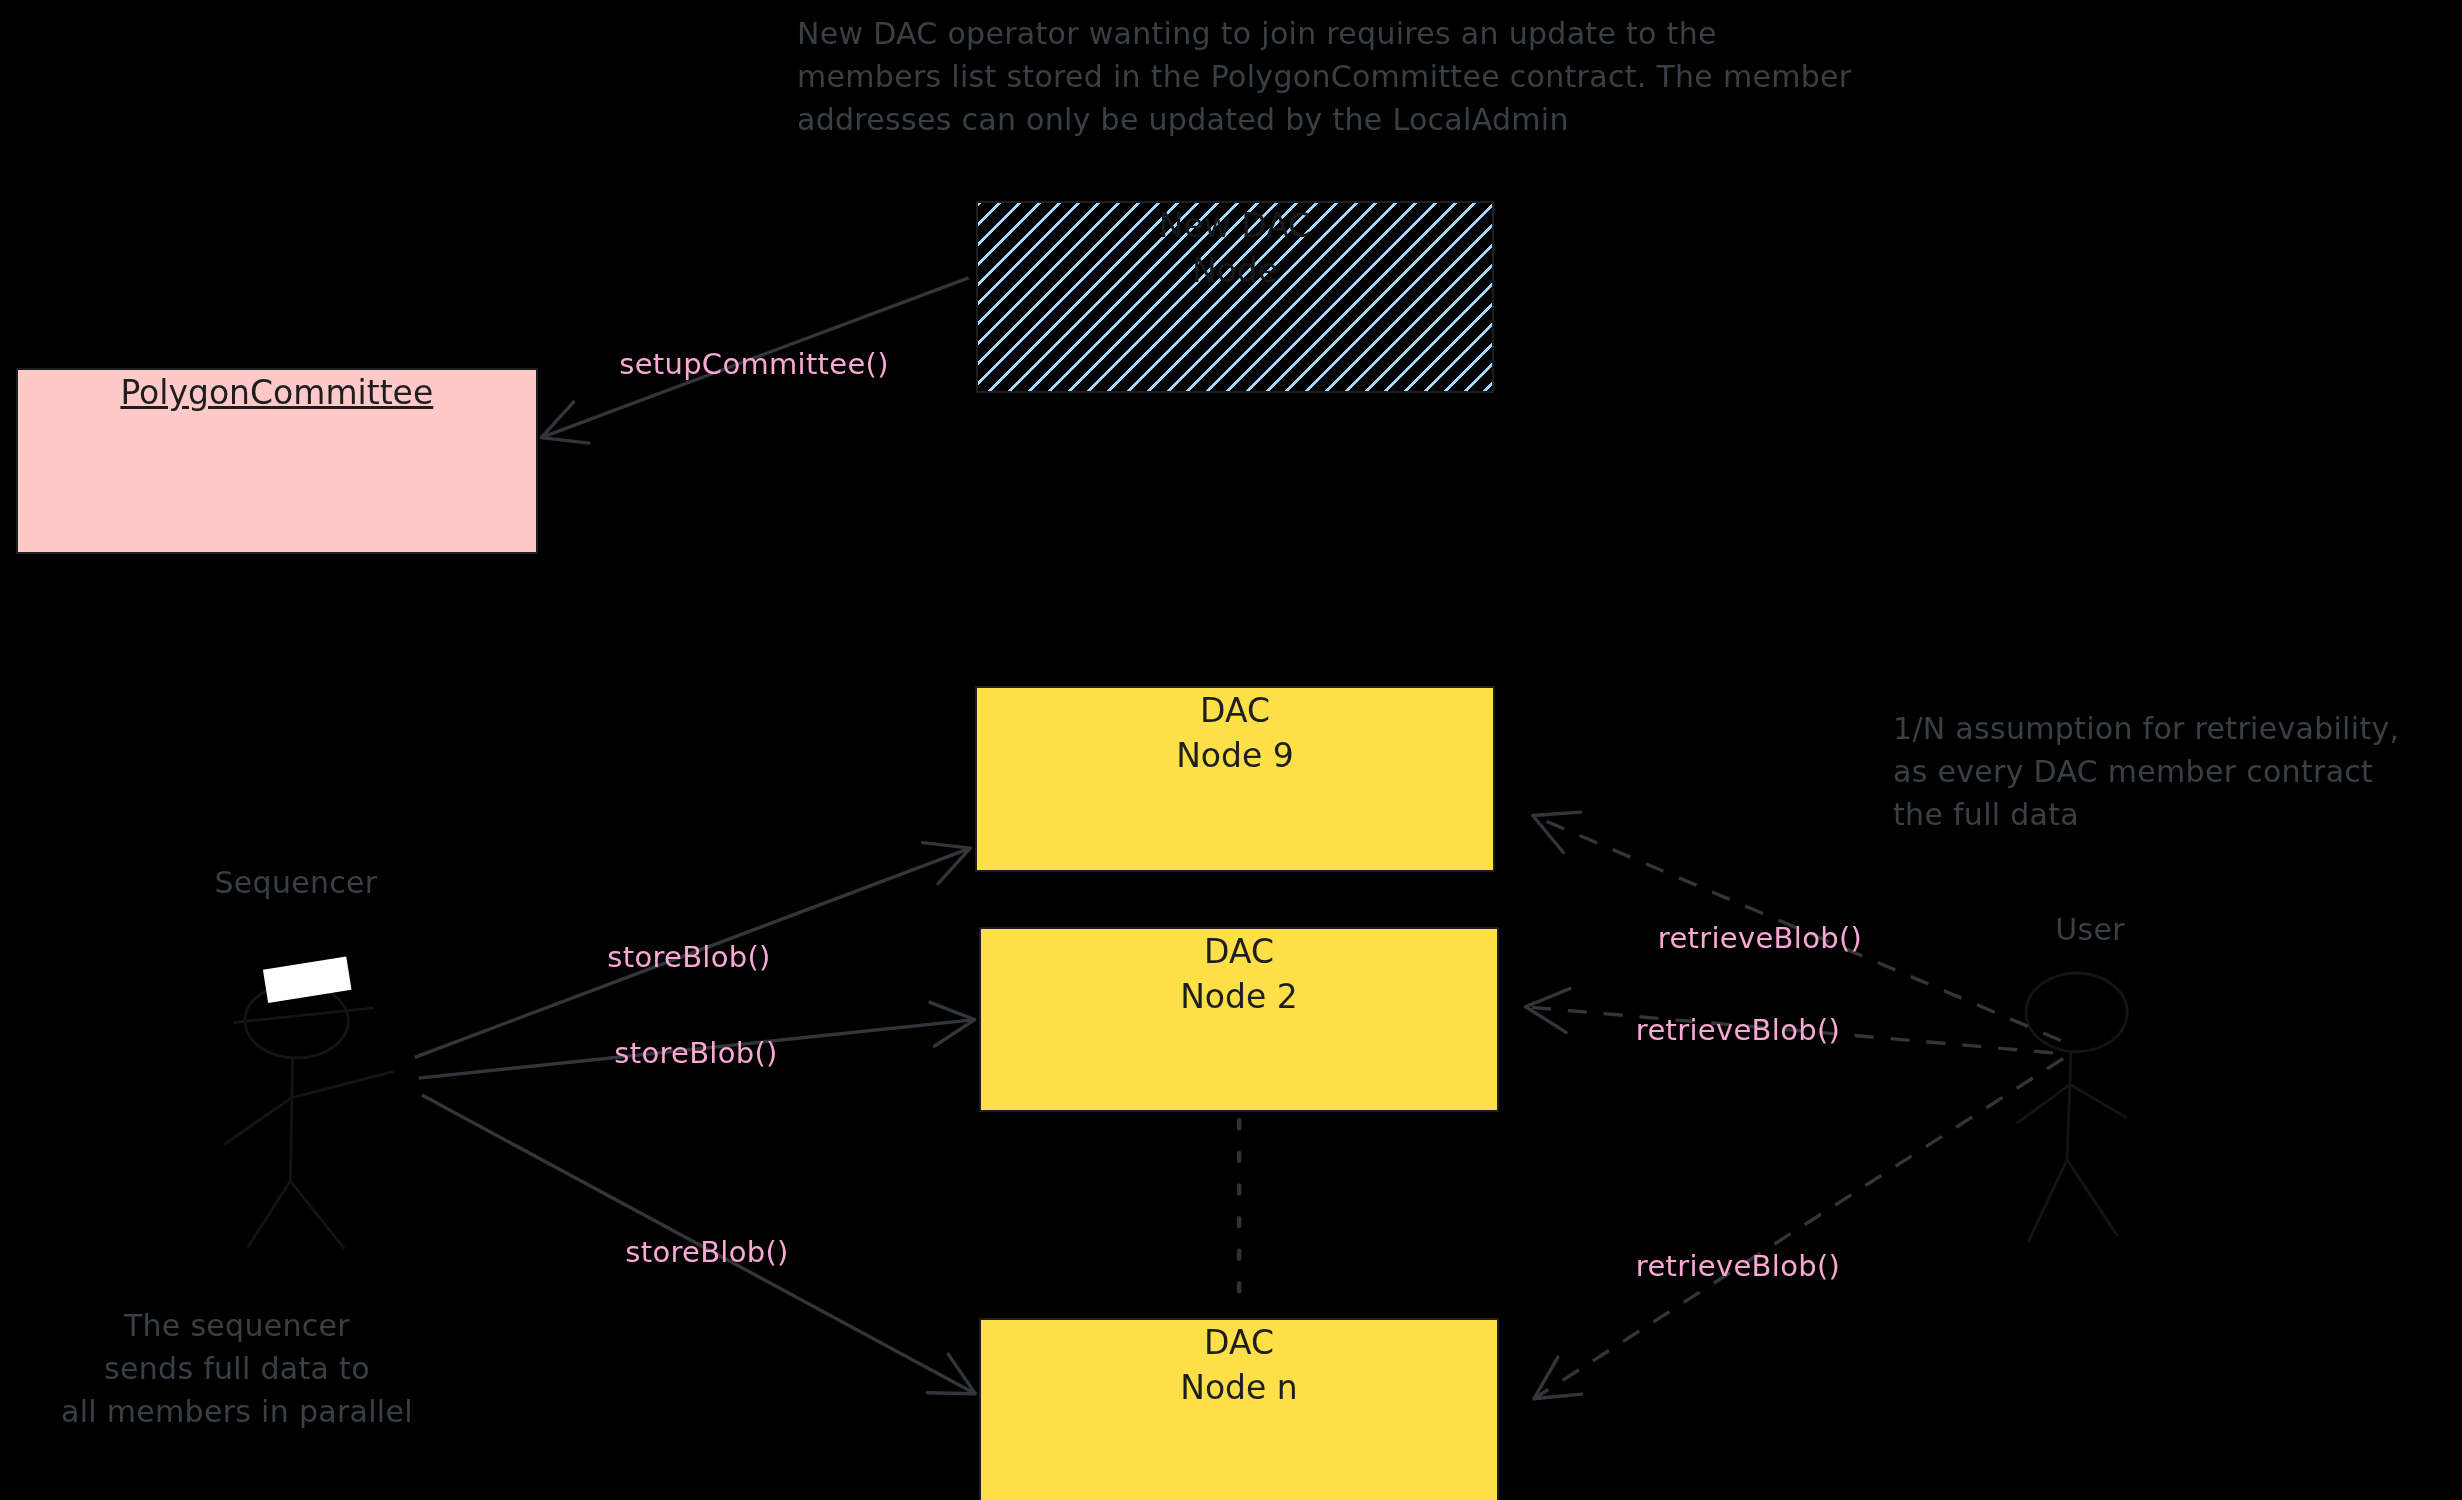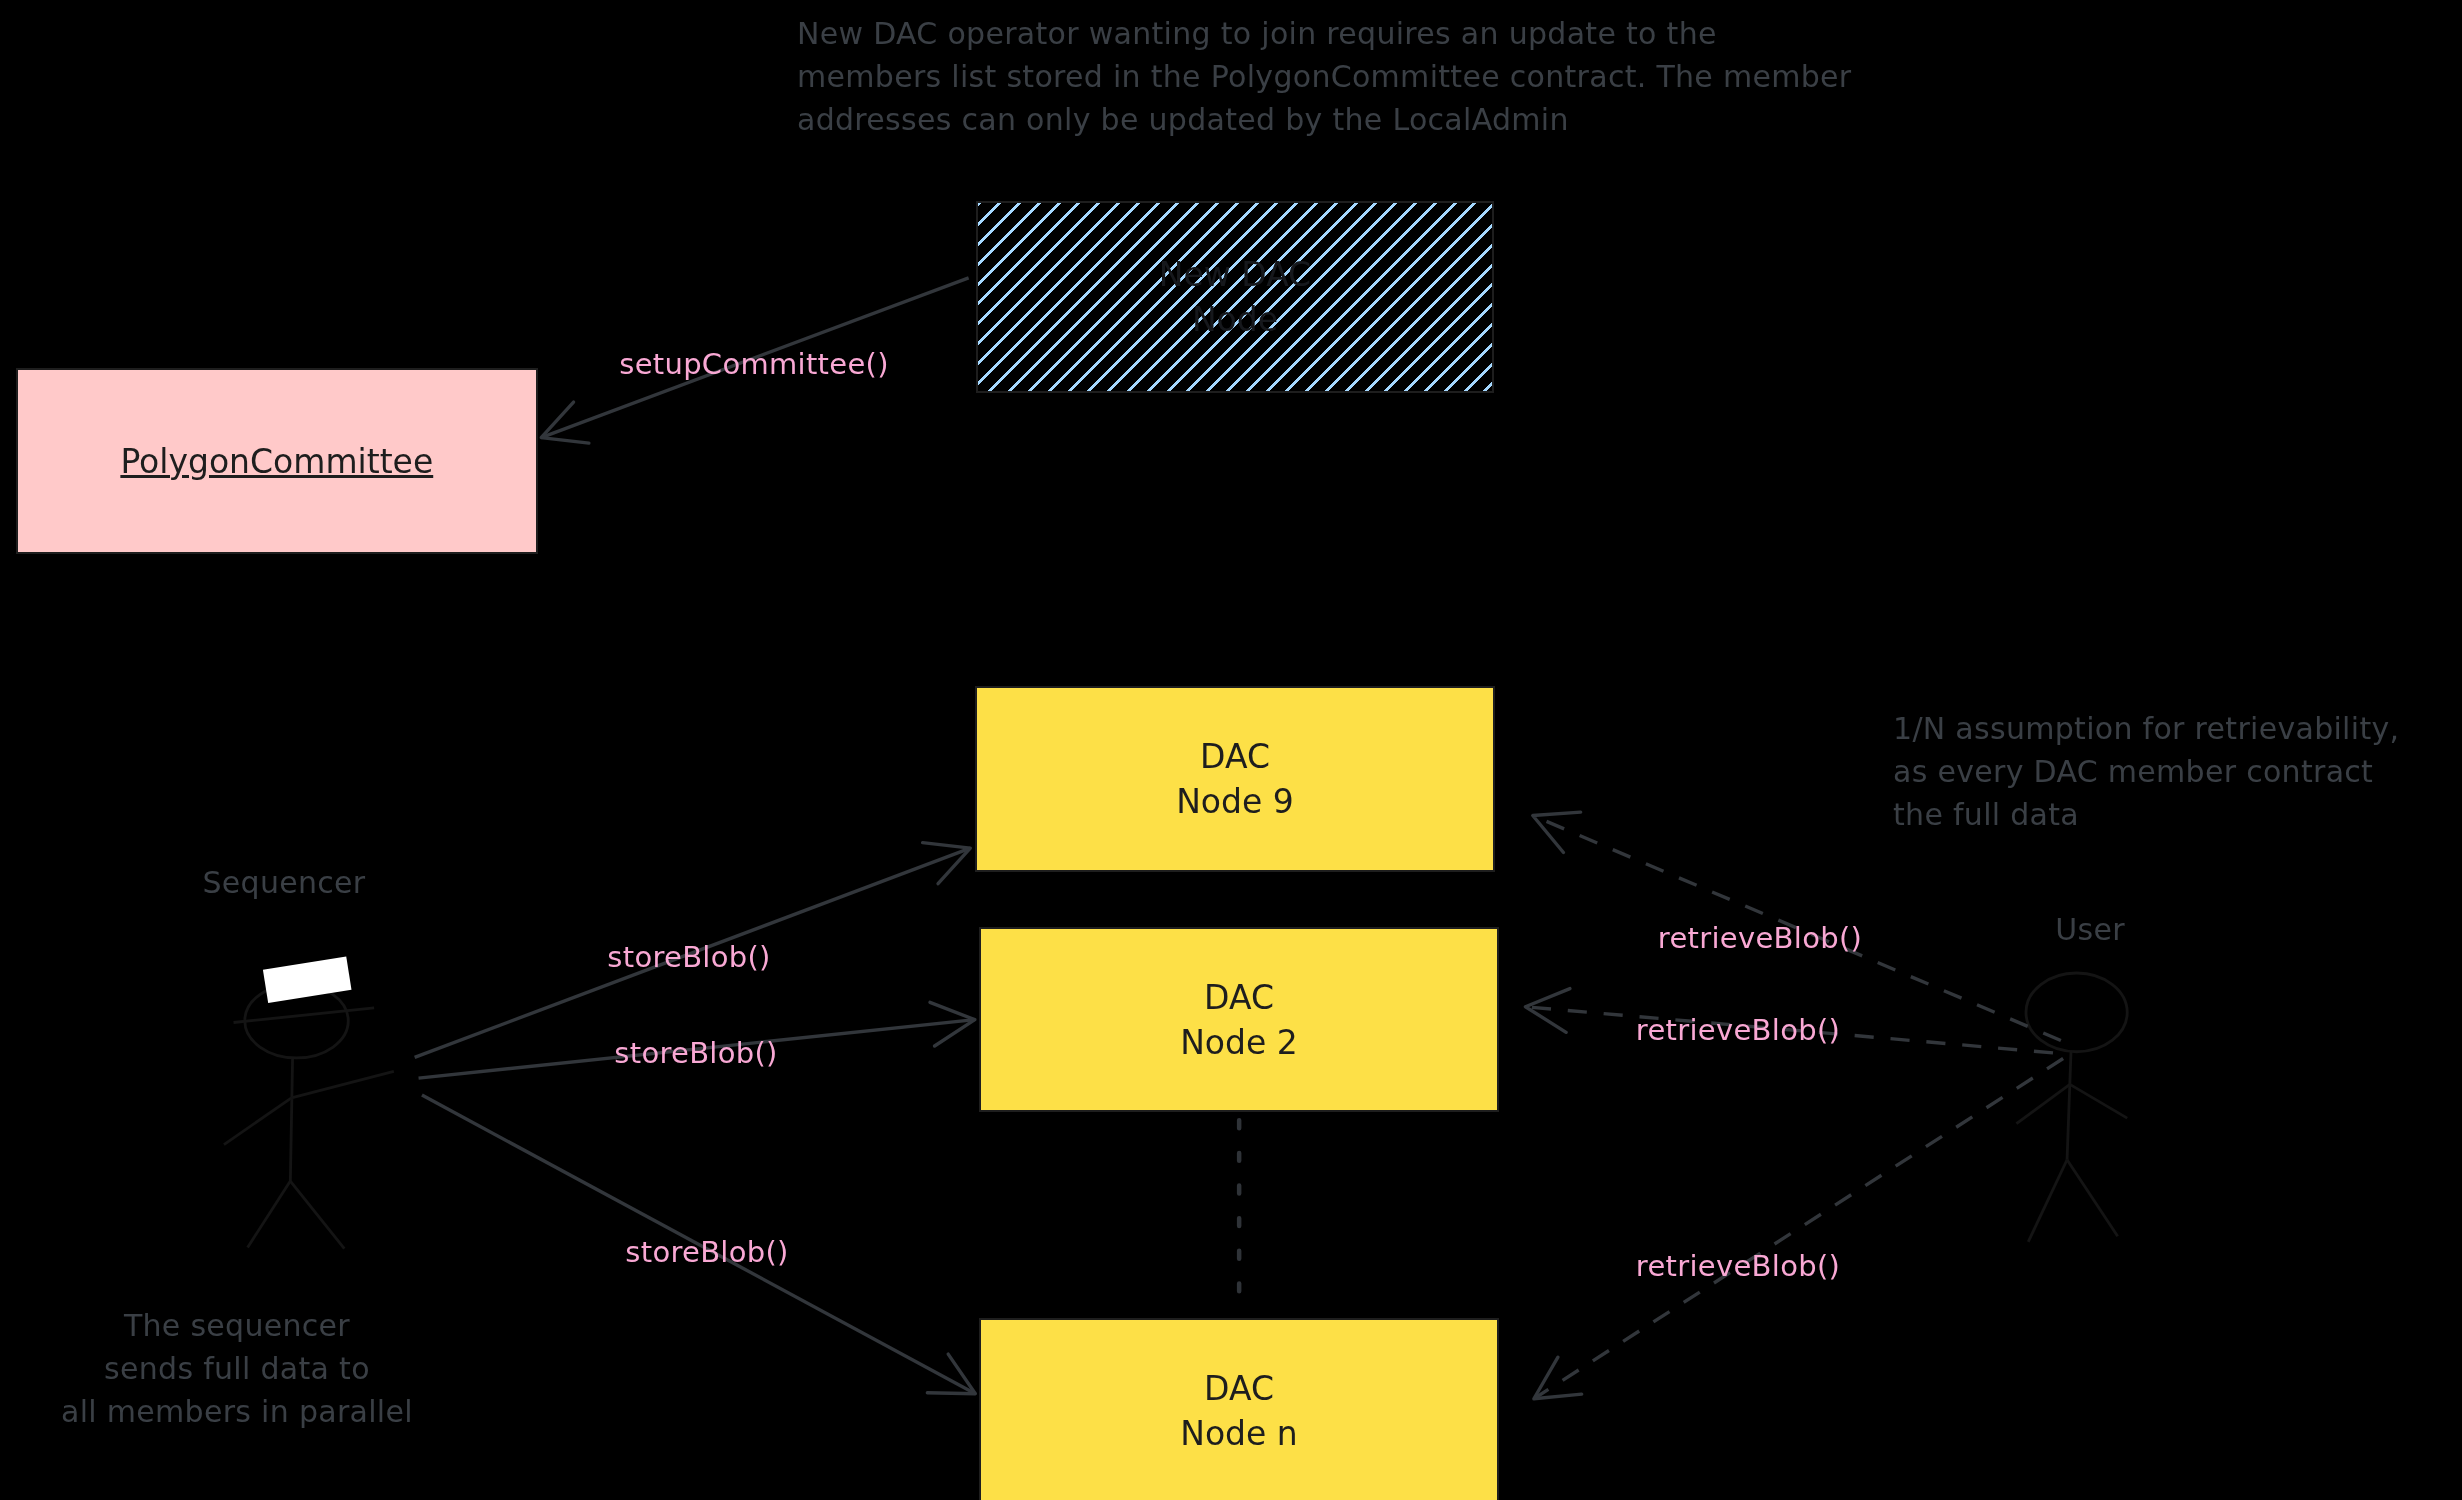--- a/index.html
+++ b/index.html
@@ -13,21 +13,21 @@
   }
   .edge-label{
     position:absolute;color:#f9a8d4;font-size:29px;white-space:nowrap;
     transform:translate(-50%,-50%);letter-spacing:0.3px;
   }
   .actor-label{
     position:absolute;color:#3a3f45;font-size:30px;white-space:nowrap;
     transform:translate(-50%,-50%);letter-spacing:0.3px;
   }
   .box{
-    position:absolute;display:flex;align-items:center;justify-content:center;
+    position:absolute;display:flex;justify-content:center;
     border:2.3px solid #1e1e1e;box-sizing:border-box;color:#1e1e1e;
     font-size:33px;line-height:45px;text-align:center;
   }
   .box.committee{background:#ffc9c9;text-decoration:underline;}
   .box.node{background:#fde047;}
   .box.hatched{
     background:repeating-linear-gradient(135deg,#a5d8ff 0 2.8px,#000 2.8px 14px);
     color:#16181c;
   }
   svg.overlay{position:absolute;left:0;top:0;}
@@ -120,21 +120,21 @@
     </div>
   </div>
 
   <div class="box node" style="left:979px;top:1318px;width:520px;height:186px;">
     <div>
       <div>DAC</div>
       <div>Node n</div>
     </div>
   </div>
 
-  <span class="actor-label" style="left:284px;top:882px;">Sequencer</span>
+  <span class="actor-label" style="left:296px;top:882px;">Sequencer</span>
   <span class="actor-label" style="left:2090px;top:929px;">User</span>
 
   <span class="edge-label" style="left:754px;top:364px;">setupCommittee()</span>
 
   <span class="edge-label" style="left:689px;top:957px;">storeBlob()</span>
   <span class="edge-label" style="left:696px;top:1053px;">storeBlob()</span>
   <span class="edge-label" style="left:707px;top:1252px;">storeBlob()</span>
 
   <span class="edge-label" style="left:1760px;top:938px;">retrieveBlob()</span>
   <span class="edge-label" style="left:1738px;top:1030px;">retrieveBlob()</span>

